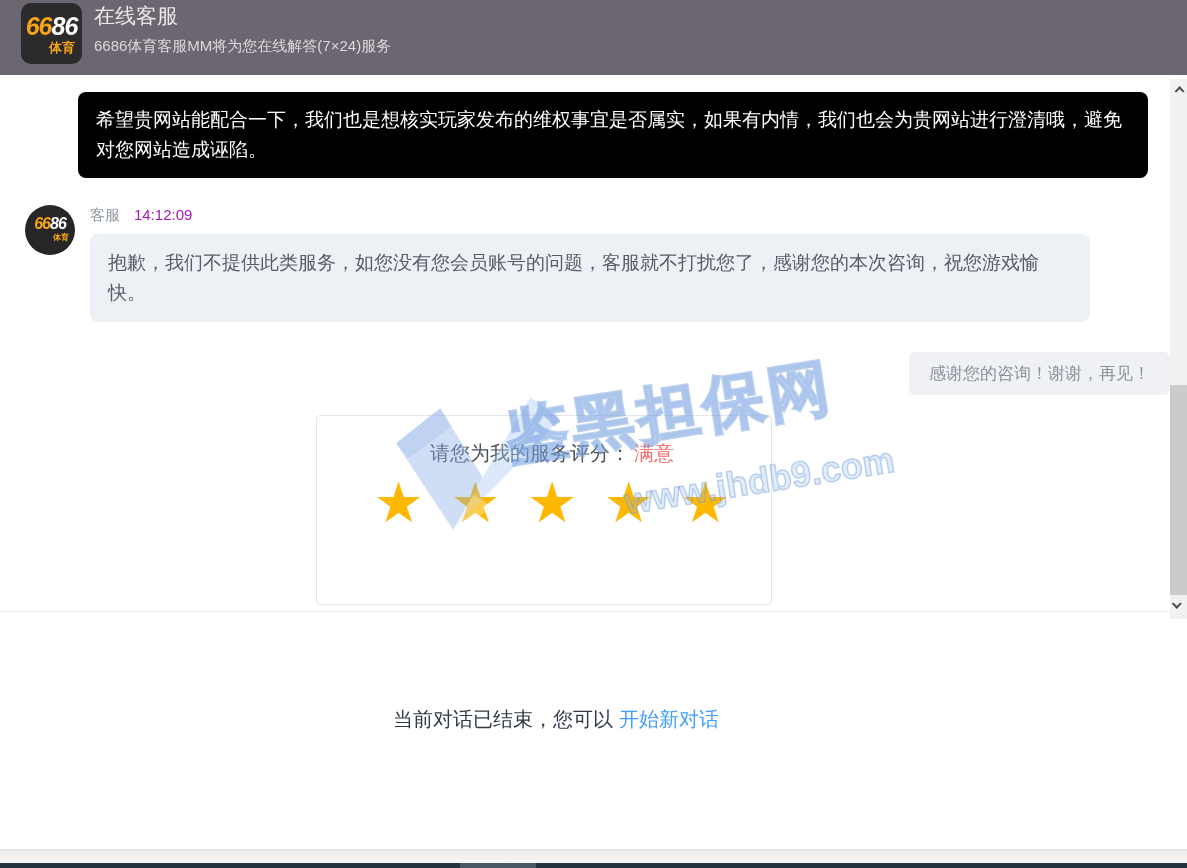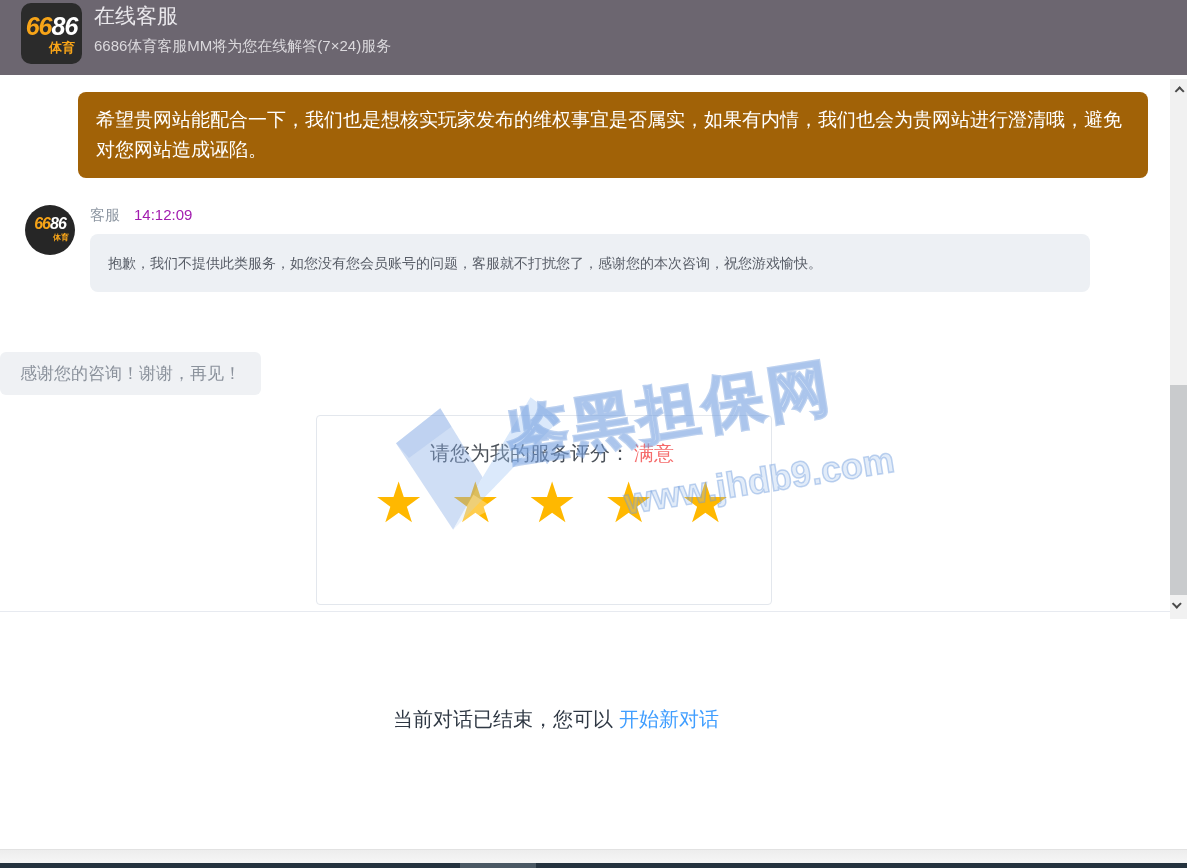--- a/index.html
+++ b/index.html
@@ -12,32 +12,32 @@
   .logo-num { position: absolute; left: 0; top: 9px; width: 100%; text-align: center; font-size: 25px; font-weight: bold; font-style: italic; letter-spacing: -1px; }
   .logo-num .o { color: #f7a418; }
   .logo-num .w { color: #ffffff; }
   .logo-sub { position: absolute; right: 7px; top: 36px; font-size: 13px; font-weight: bold; color: #f7a418; }
   .hd-title { position: absolute; left: 94px; top: 2px; font-size: 21px; color: #eae8ec; }
   .hd-sub { position: absolute; left: 94px; top: 37px; font-size: 15px; color: #dbd9dd; }
 
   
   .chat { position: absolute; left: 0; top: 75px; width: 1170px; height: 537px; background: #ffffff; }
 
-  .bubble-visitor { position: absolute; left: 78px; top: 17px; width: 1070px; background: #a16207; color: #ffffff;
+  .bubble-visitor { position: absolute; left: 78px; top: 17px; width: 1070px; background: #000000; color: #ffffff;
     border-radius: 8px; padding: 13px 18px; font-size: 19px; line-height: 30px; }
 
   .avatar { position: absolute; left: 25px; top: 130px; width: 50px; height: 50px; background: #262626; border-radius: 50%; overflow: hidden; }
   .avatar .logo-num { top: 10px; font-size: 16px; }
   .avatar .logo-sub { right: 6px; top: 27px; font-size: 8px; }
   .agent-meta { position: absolute; left: 90px; top: 131px; font-size: 15px; color: #8f98a3; }
   .agent-meta .time { margin-left: 14px; color: #a21caf; }
   .bubble-agent { position: absolute; left: 90px; top: 159px; width: 1000px; background: #edf0f4; color: #575c66;
-    border-radius: 8px; padding: 14px 18px; font-size: 14px; line-height: 30px; }
+    border-radius: 8px; padding: 14px 18px; font-size: 19px; line-height: 30px; }
 
-  .bubble-system-wrap { position: absolute; left: 0; top: 277px; width: 1170px; text-align: left; }
+  .bubble-system-wrap { position: absolute; left: 0; top: 277px; width: 1170px; text-align: right; }
   .bubble-system { display: inline-block; background: #eff1f4; color: #8b929c; font-size: 17px; padding: 10px 20px; border-radius: 6px; }
 
   
   .rating-card { position: absolute; left: 316px; top: 340px; width: 456px; height: 190px; background: #ffffff;
     border: 1px solid #e3e7ed; border-radius: 4px; padding-left: 16px; }
   .rating-prompt { margin-top: 24px; text-align: center; font-size: 20px; color: #4b5159; }
   .rating-selected { color: #f56c6c; margin-left: 4px; }
   .stars { margin-top: 6px; text-align: center; }
   .star { font-size: 56px; line-height: 60px; color: #ffb800; margin: 0 11px; display: inline-block; }
   .rating-footer { position: absolute; left: 0; bottom: 0; width: 100%; height: 57px; border-top: 1px solid #eef1f5;

